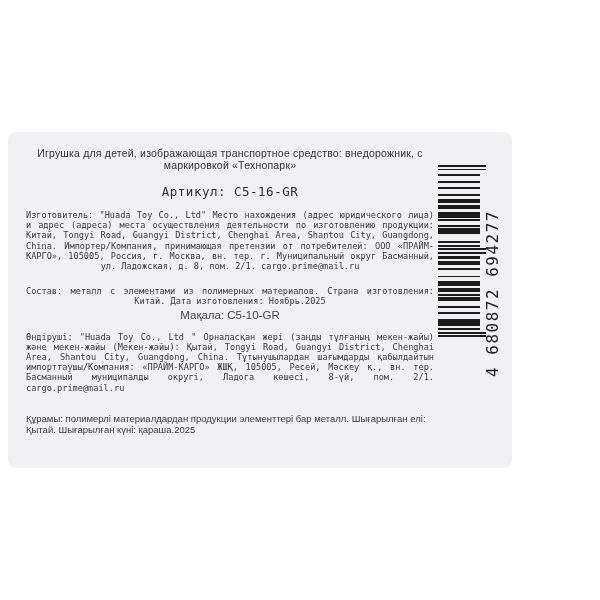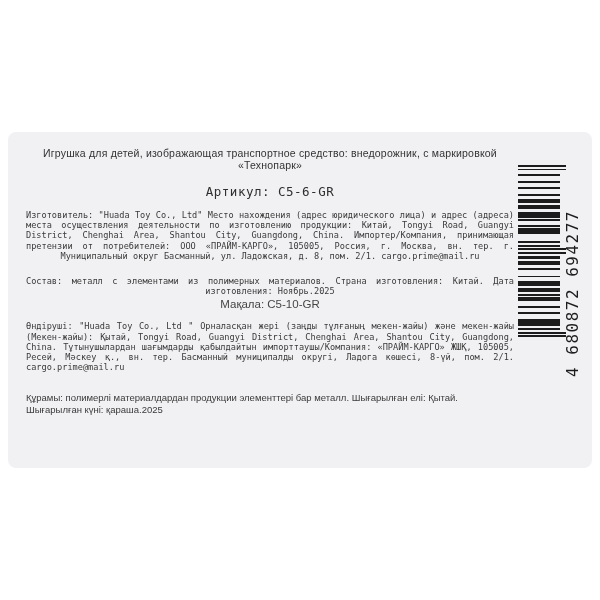--- a/index.html
+++ b/index.html
@@ -2,21 +2,21 @@
 <html><head>
 <meta charset="utf-8">
 <style>
   * { margin: 0; padding: 0; box-sizing: border-box; }
   html, body { width: 600px; height: 600px; background: #ffffff; overflow: hidden; }
   body { font-family: "Liberation Sans", sans-serif; position: relative; }
 
   .label-card {
     position: absolute;
     left: 8px; top: 132px;
-    width: 584px; height: 336px;
+    width: 504px; height: 336px;
     background: #f1f1f4;
     border-radius: 8px;
   }
 
   .text-col {
     position: absolute;
     left: 0; top: 0;
     width: 100%; height: 100%;
     padding: 15px 78px 0 18px;
   }
@@ -109,21 +109,21 @@
 </style>
 </head>
 <body style="background: rgb(255, 255, 255);">
 
 <div class="label-card" style="background: rgb(241, 241, 244);">
 
   <div class="text-col">
 
     <div class="title-ru">Игрушка для детей, изображающая транспортное средство: внедорожник, с маркировкой «Технопарк»</div>
 
-    <div class="article-ru">Артикул: C5-6-GR</div>
+    <div class="article-ru">Артикул: C5-16-GR</div>
 
     <div class="para-mono center-last manufacturer-ru">Изготовитель: "Huada Toy Co., Ltd" Место нахождения (адрес юридического лица) и адрес (адреса) места осуществления деятельности по изготовлению продукции: Китай, Tongyi Road, Guangyi District, Chenghai Area, Shantou City, Guangdong, China. Импортер/Компания, принимающая претензии от потребителей: ООО «ПРАЙМ-КАРГО», 105005, Россия, г. Москва, вн. тер. г. Муниципальный округ Басманный, ул. Ладожская, д. 8, пом. 2/1. cargo.prime@mail.ru</div>
 
     <div class="para-mono center-last composition-ru">Состав: металл с элементами из полимерных материалов. Страна изготовления: Китай. Дата изготовления: Ноябрь.2025</div>
 
 
     <div class="article-kz">Мақала: C5-10-GR</div>
 
     <div class="para-mono left-last manufacturer-kz">Өндіруші: "Huada Toy Co., Ltd " Орналасқан жері (заңды тұлғаның мекен-жайы) және мекен-жайы (Мекен-жайы): Қытай, Tongyi Road, Guangyi District, Chenghai Area, Shantou City, Guangdong, China. Тұтынушылардан шағымдарды қабылдайтын импорттаушы/Компания: «ПРАЙМ-КАРГО» ЖШҚ, 105005, Ресей, Мәскеу қ., вн. тер. Басманный муниципалды округі, Ладога көшесі, 8-үй, пом. 2/1. cargo.prime@mail.ru</div>
 

